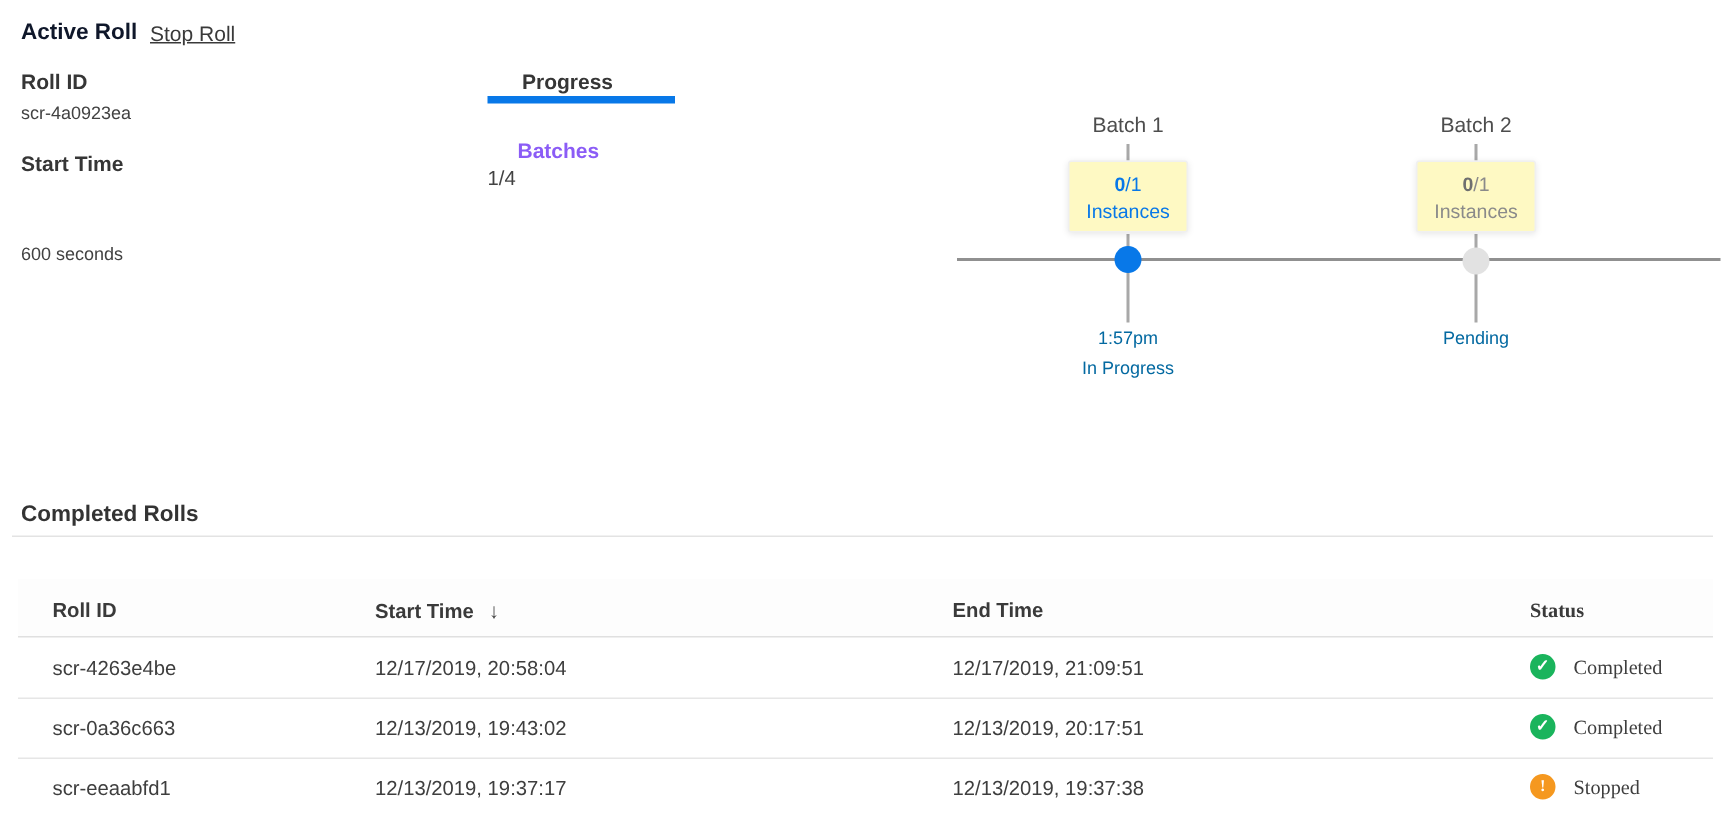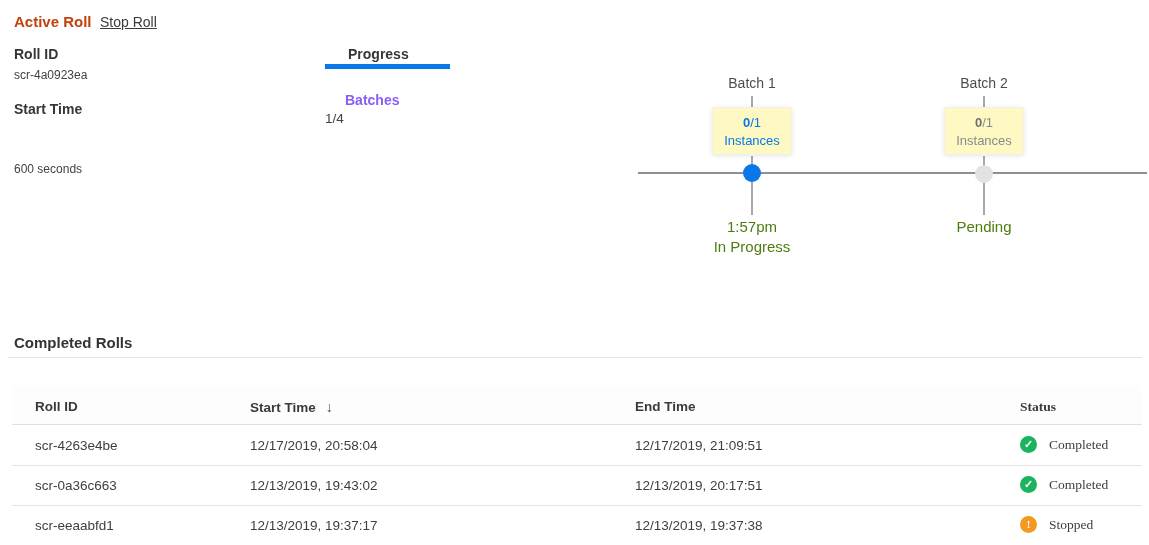--- a/index.html
+++ b/index.html
@@ -1,21 +1,21 @@
 <!DOCTYPE html>
 <html><head>
 <meta charset="utf-8">
 <style>
   * { margin:0; padding:0; box-sizing:border-box; }
   html,body { width:1149px; height:545px; background:#fff; overflow:hidden;
               font-family:"Liberation Sans", sans-serif; color:#3d3d3d; }
   .page { position:relative; width:1149px; height:545px; }
 
   
-  .ar-title { position:absolute; left:14px; top:13px; font-size:15px; font-weight:bold; color:#c2410c; }
+  .ar-title { position:absolute; left:14px; top:13px; font-size:15px; font-weight:bold; color:#0f172a; }
   .stop-roll { position:absolute; left:100px; top:14px; font-size:14px; color:#3a3a3a;
                text-decoration:underline; cursor:pointer; }
 
   
   .field { position:absolute; left:14px; width:280px; }
   .field .lbl { font-size:14px; font-weight:600; color:#363636; }
   .field .val { font-size:12px; color:#424242; margin-top:6px; }
   .f0 { top:46px; } .f1 { top:101px; } .f2 { top:156px; }
 
   
@@ -34,22 +34,22 @@
              box-shadow:0 1px 5px rgba(0,0,0,0.10); text-align:center; padding-top:6px;
              font-size:13px; line-height:18px; cursor:pointer; }
   .tl-card.active { color:#0878e8; }
   .tl-card.pending { color:#8a8a8a; }
   .tl-card .num { font-weight:bold; }
   .tl-card.pending .num { color:#6f6f6f; }
   .tl-dot { position:absolute; top:164px; width:18px; height:18px; border-radius:50%;
             transform:translateX(-50%); z-index:3; }
   .tl-dot.active { background:#0878e8; }
   .tl-dot.pending { background:#e2e2e2; top:165px; }
-  .tl-time, .tl-status { position:absolute; transform:translateX(-50%); font-size:15px;
-                         color:#4d7c0f; white-space:nowrap; }
+  .tl-time, .tl-status { position:absolute; transform:translateX(-50%); font-size:12px;
+                         color:#0369a1; white-space:nowrap; }
   .tl-time { top:218px; } .tl-status { top:238px; }
 
   
   .cr-title { position:absolute; left:14px; top:334px; font-size:15px; font-weight:bold; color:#333; }
   .cr-divider { position:absolute; left:8px; right:7px; top:357px; height:1px; background:#e3e3e3; }
 
   .thead { position:absolute; left:12px; right:7px; top:386px; height:39px;
            border-bottom:1px solid #e0e0e0; background:#fdfdfd; }
   .thead .th { position:absolute; top:13px; font-size:13.5px; font-weight:600; color:#3a3a3a; cursor:pointer; }
   .trow  { position:absolute; left:12px; right:7px; height:40px; border-bottom:1px solid #e6e6e6; }

